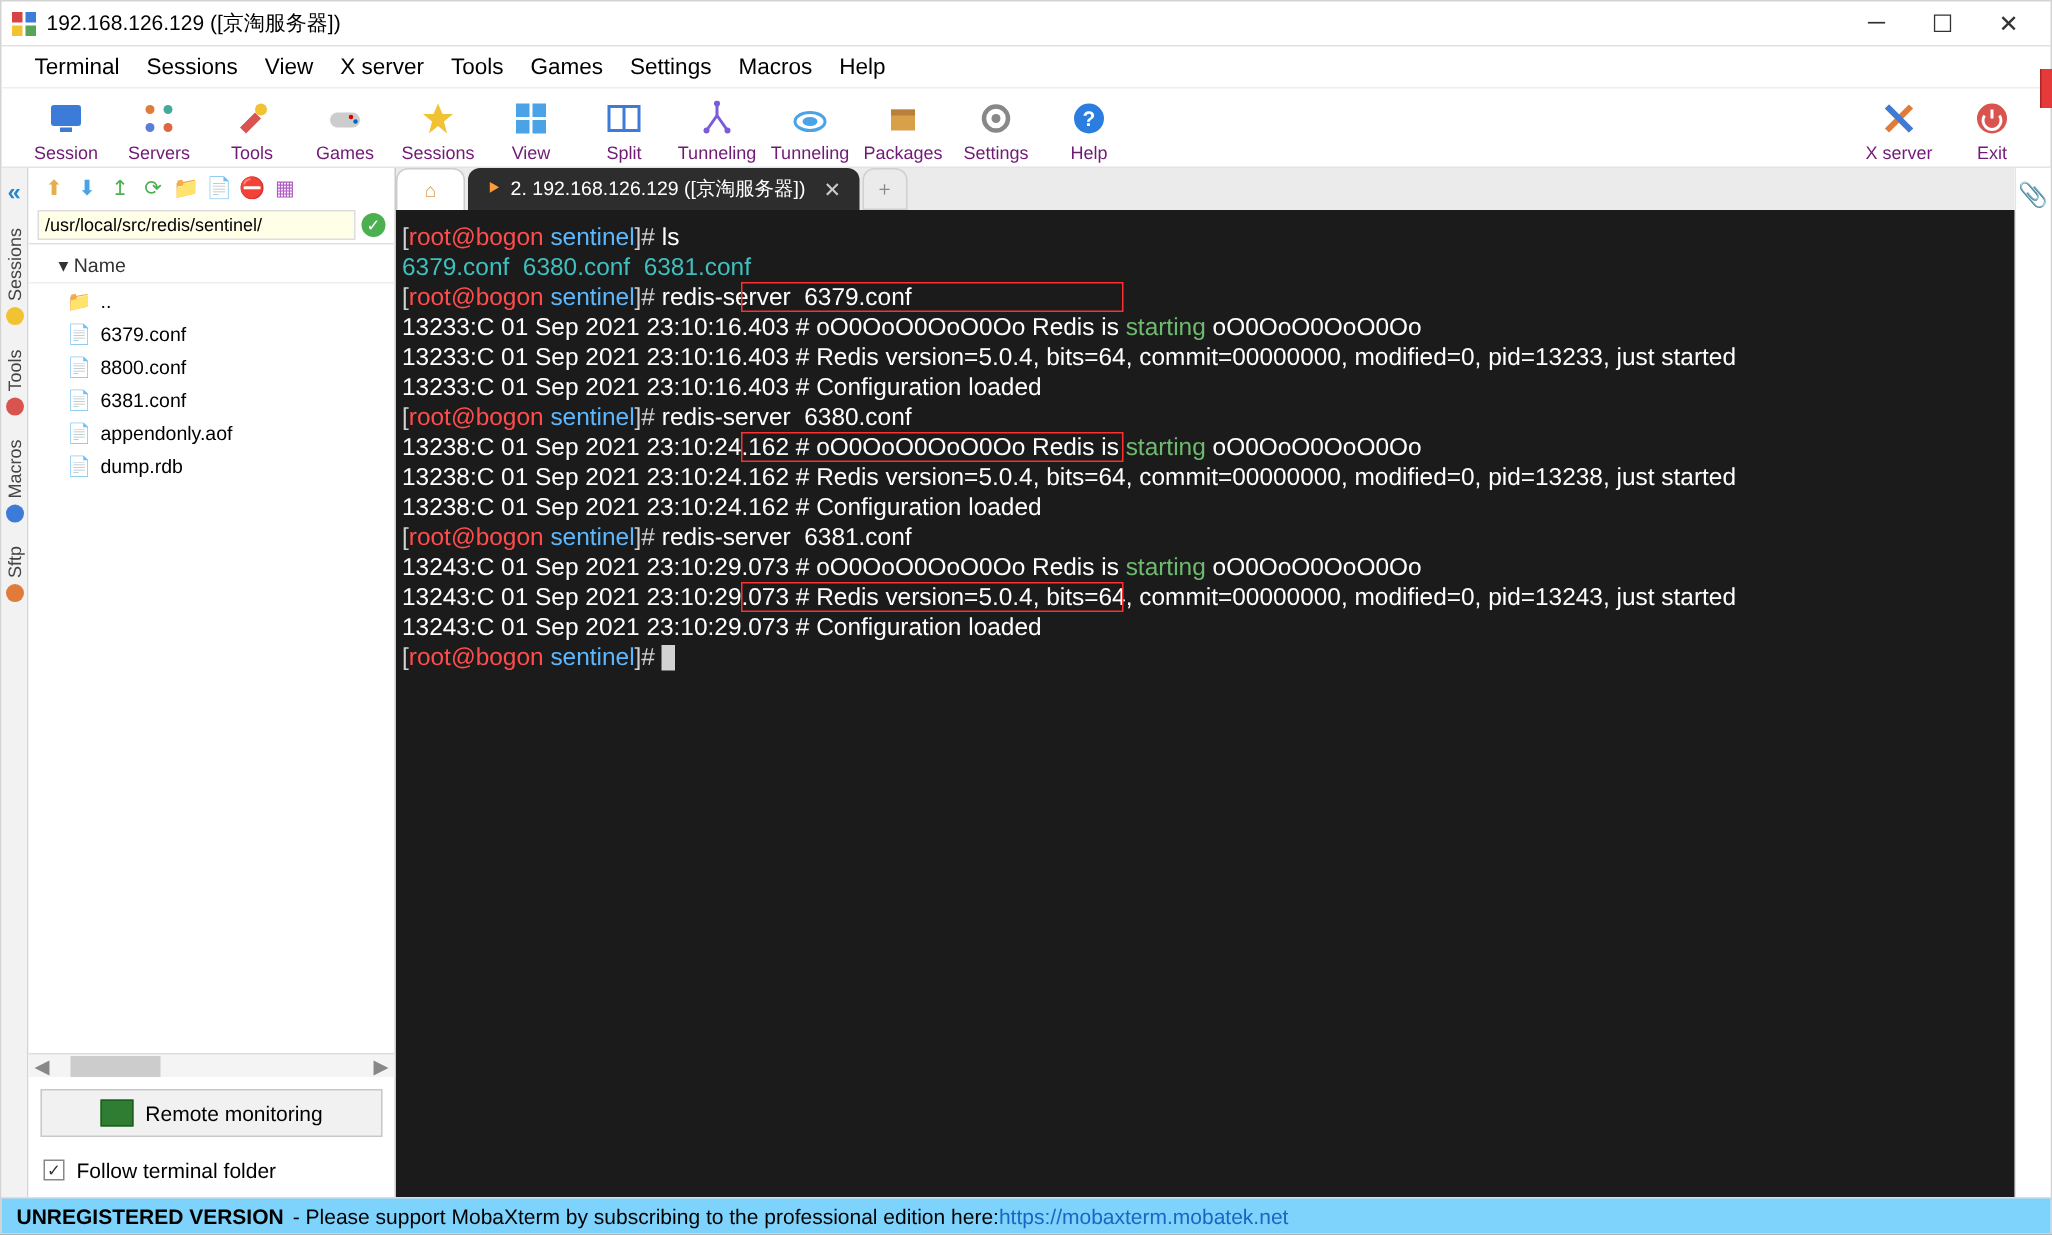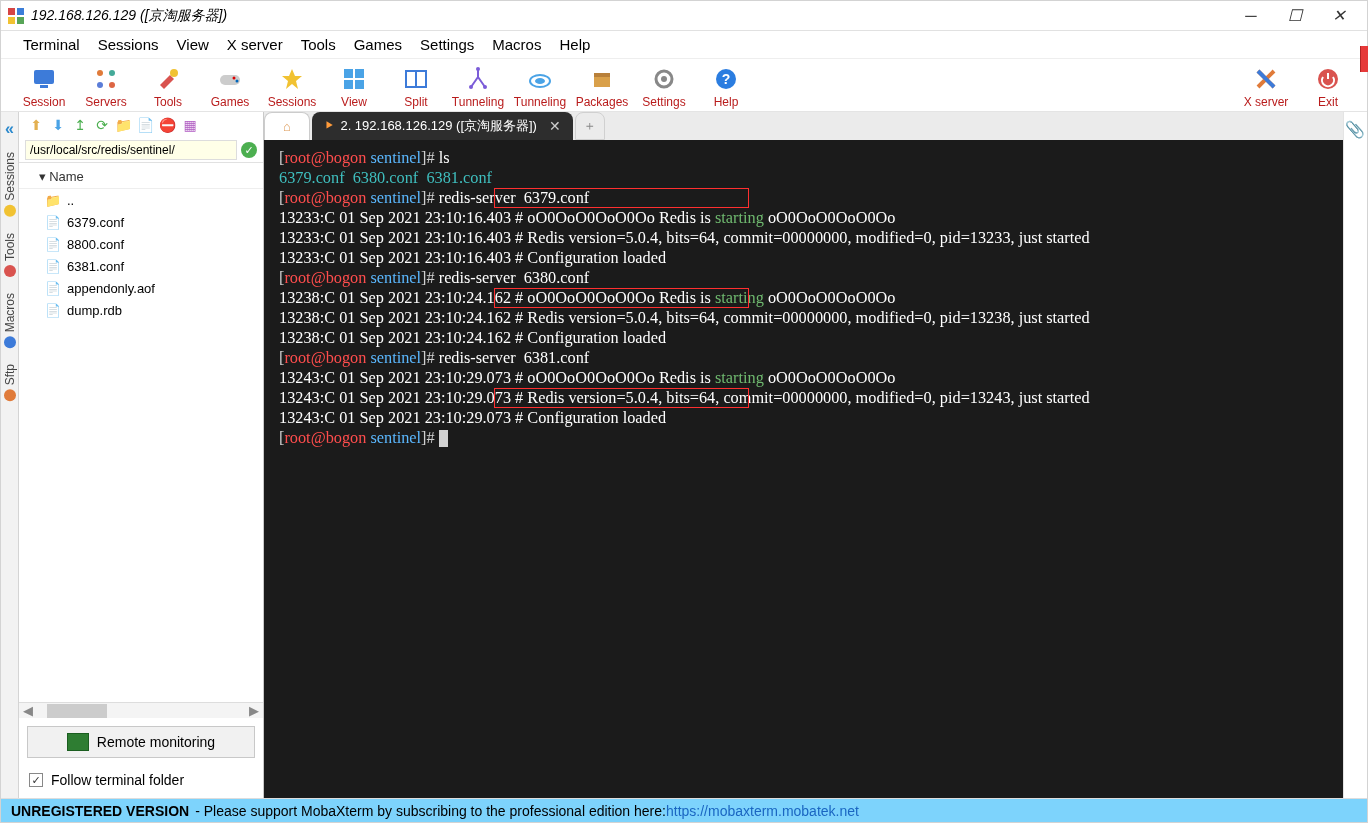--- a/index.html
+++ b/index.html
@@ -1,31 +1,31 @@
 <!DOCTYPE html>
 <html><head>
 <meta charset="utf-8">
 <style>
   * { box-sizing: border-box; margin: 0; padding: 0; }
   body { font-family: "Segoe UI", Arial, sans-serif; font-size: 13px; background:#fff; width: 1368px; height: 823px; overflow:hidden; position:relative;}
   .window { width:1368px; height:823px; background:#fff; display:flex; flex-direction:column; border:1px solid #d3d3d3; }
 
-  .titlebar { display:flex; align-items:center; height:30px; padding:0 6px; border-bottom:1px solid #e1e1e1;font-style:italic;}
+  .titlebar { display:flex; align-items:center; height:30px; padding:0 6px; border-bottom:1px solid #e1e1e1;}
   .titlebar .logo { width:18px; height:18px; margin-right:6px; }
   .titlebar .title { font-size:14px; }
   .titlebar .win-controls { margin-left:auto; display:flex; }
   .wc-btn { width:44px; height:28px; display:flex; align-items:center; justify-content:center; font-size:16px; color:#333;}
 
   .menubar { display:flex; gap:2px; height:28px; padding:0 14px; align-items:center; font-size:15px; border-bottom:1px solid #eee;}
   .menubar span { padding:4px 8px; cursor:default;}
 
   .toolbar { display:flex; align-items:flex-start; padding:4px 8px 2px 12px; gap:0; border-bottom:1px solid #e4e4e4;}
   .tool-btn { display:flex; flex-direction:column; align-items:center; width:62px; padding-top:4px; cursor:default;}
   .tool-btn .ticon { width:24px; height:24px; display:flex; align-items:center; justify-content:center; }
-  .tool-btn .tlabel { font-size:12px; color:#b91c1c; margin-top:4px;}
+  .tool-btn .tlabel { font-size:12px; color:#701a75; margin-top:4px;}
   .tool-sp {flex:1;}
   .tool-right {display:flex;}
 
   .body { flex:1; display:flex; min-height:0; }
   .sidebar { width:18px; background:#f2f2f2; border-right:1px solid #d4d4d4; display:flex; flex-direction:column; align-items:center; padding-top:2px;}
   .sidebar .chev { color:#2988cc; font-size:16px; font-weight:bold; padding:6px 0;}
   .vtab { writing-mode: vertical-rl; transform: rotate(180deg); padding:8px 0; font-size:12px; color:#444; display:flex; align-items:center; gap:4px;}
   .vtab .vdot {width:12px;height:12px;border-radius:50%; display:inline-block;}
   
   .file-panel { width:245px; background:#fff; border-right:1px solid #c9c9c9; display:flex; flex-direction:column;}
@@ -48,21 +48,21 @@
   .chk {width:14px;height:14px;border:1px solid #888; display:inline-flex;align-items:center;justify-content:center;font-size:11px;color:#333;}
 
   .main { flex:1; display:flex; flex-direction:column; background:#fff; position:relative;}
   .tabs {height:28px; background:#ebebeb; display:flex; align-items:flex-end; padding:0;}
   .tab {height:28px; display:flex; align-items:center; gap:6px; padding:0 12px; font-size:13px; border-top-left-radius:8px; border-top-right-radius:8px; margin-right:2px;}
   .tab.home {width:46px;justify-content:center; background:#fff; border:1px solid #ccc; border-bottom:none;}
   .tab.active {background:#2d2d2d; color:#fff;}
   .tab .x {color:#ccc; font-size:14px; margin-left:6px;}
   .tab.add {width:30px;justify-content:center;background:#ebebeb;border:1px solid #d0d0d0;color:#888;}
 
-  .term {flex:1; background:#1b1b1b; color:#e2e2e2; font-family: Liberation Serif, serif; font-size:16.3px; line-height:20px; padding:8px 15px; white-space:pre; overflow:hidden; position:relative;}
+  .term {flex:1; background:#1b1b1b; color:#e2e2e2; font-family: Liberation Sans, sans-serif; font-size:16.3px; line-height:20px; padding:8px 4px; white-space:pre; overflow:hidden; position:relative;}
   .p-bracket{color:#d0d0d0;}
   .p-userhost {color:#ff4d4d;}
   .p-dir {color:#5bb8ff;}
   .p-sign {color:#d0d0d0;}
   .p-white {color:#fff;}
   .p-teal {color:#3fbfbf;}
   .p-starting{color:#6fb96f;}
   .curs {display:inline-block;width:9px;height:17px;background:#d2d2d2;vertical-align:text-bottom;}
   .hl {position:absolute; border:1.5px solid #ff3030; pointer-events:none;}
 

